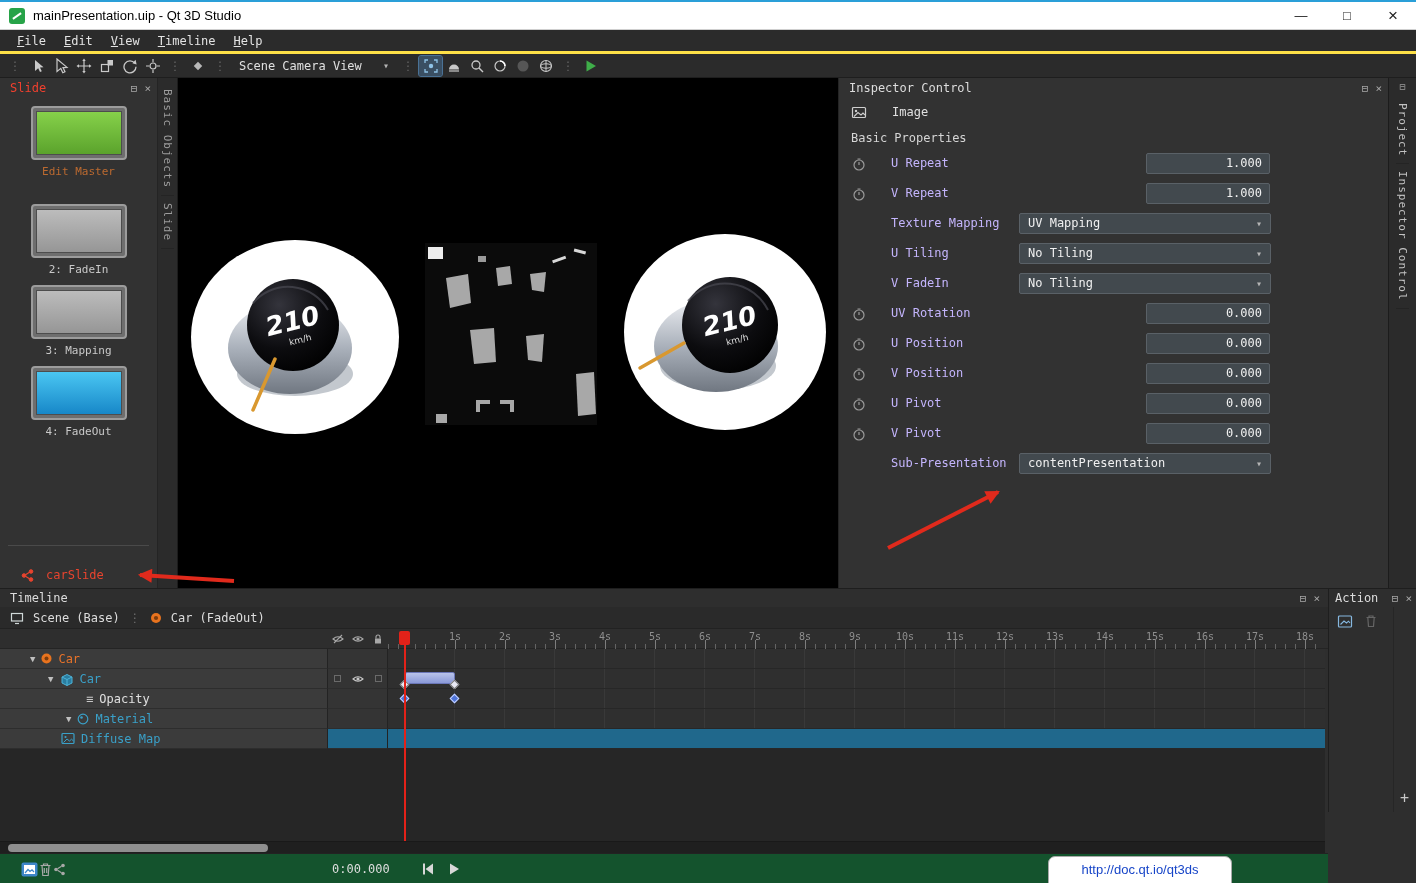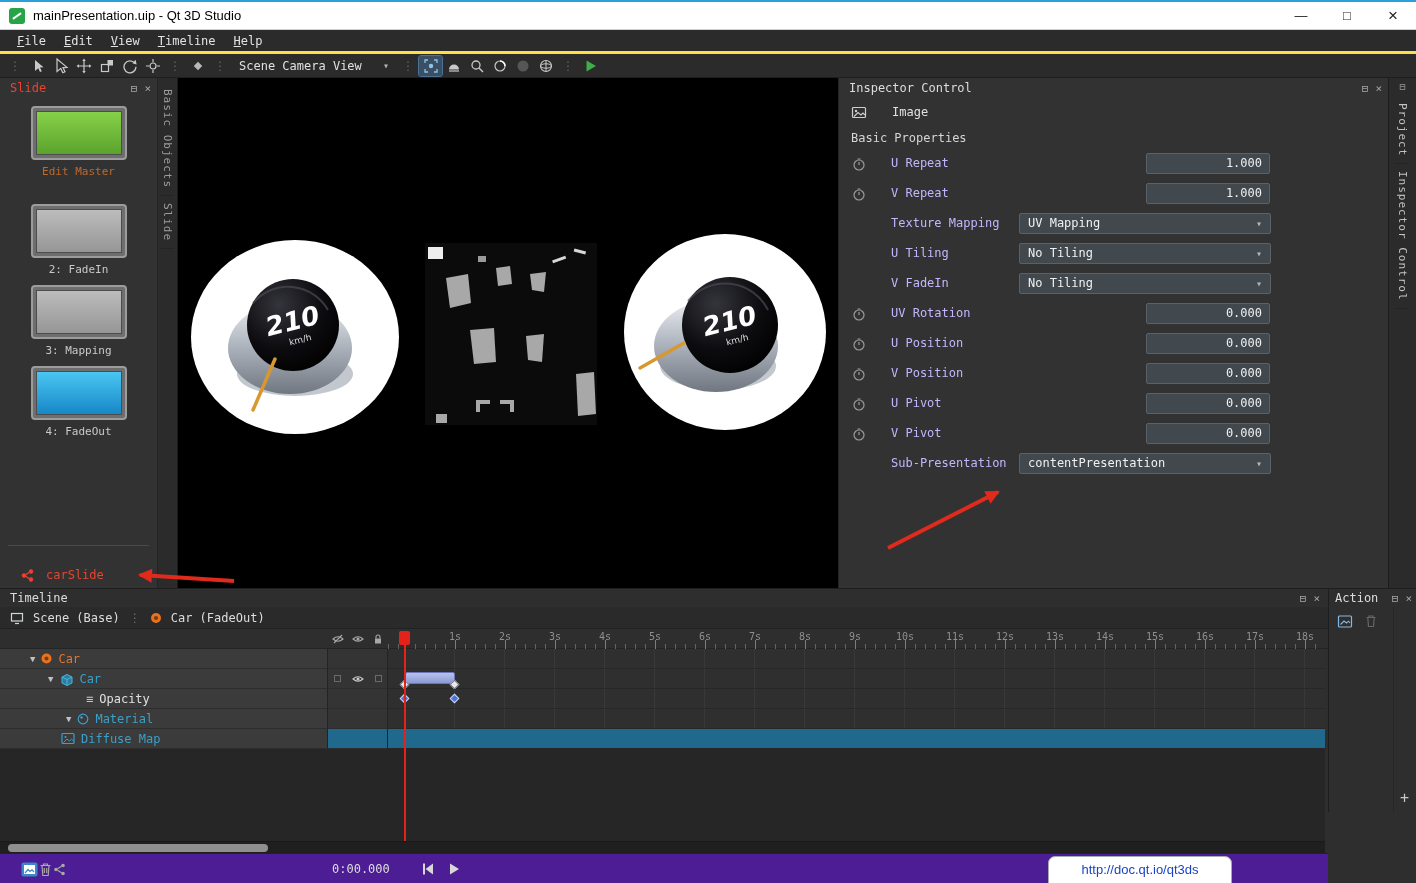--- a/index.html
+++ b/index.html
@@ -108,21 +108,21 @@
   .r4 .row-track,.r4 .row-toggles{background-color:#20688c;background-image:none;}
   .anim-bar{position:absolute;left:17px;top:3px;width:50px;height:12px;background:linear-gradient(#b9c3e9,#8a99d8);
             border:1px solid #6b77b8;border-radius:2px;}
   .kf{position:absolute;width:7px;height:7px;transform:rotate(45deg);}
   .kf.blue{background:#4f74d8;border:1px solid #c8d4ff;}
   .kf.white{background:#e9e9f4;border:1px solid #777;}
   .dim-toggle{width:7px;height:7px;border:1px solid #6a6a6a;}
   .tl-empty{position:absolute;left:0;top:160px;right:3px;height:92px;background:#262626;}
   .tl-hscroll{position:absolute;left:0;top:252px;right:3px;height:12px;background:#1f1f1f;border-top:1px solid #191919;}
   .tl-hscroll .thumb-h{position:absolute;left:8px;top:2px;width:260px;height:8px;background:#8f8f8f;border-radius:4px;}
-  .tl-bottom{position:absolute;left:0;top:264px;width:100%;height:31px;background:#4c1d95;border-top:1px solid #222;
+  .tl-bottom{position:absolute;left:0;top:264px;width:100%;height:31px;background:#14532d;border-top:1px solid #222;
              display:flex;align-items:center;padding-left:21px;gap:1px;}
   .tl-time{position:absolute;left:332px;color:#dedede;}
   .transport{position:absolute;left:420px;display:flex;gap:10px;align-items:center;}
   
   .action-panel{position:absolute;left:1328px;top:588px;width:88px;height:224px;background:#2e2e2e;
                 border-left:1px solid #1e1e1e;border-top:1px solid #1e1e1e;}
   .ap-header{height:18px;display:flex;align-items:center;padding:0 4px 0 6px;}
   .ap-toolbar{height:28px;display:flex;align-items:center;gap:12px;padding-left:8px;}
   .ap-divider{position:absolute;left:64px;top:18px;bottom:0;border-left:1px solid #262626;}
   .ap-plus{position:absolute;right:7px;bottom:5px;color:#c8c8c8;font-size:15px;}

